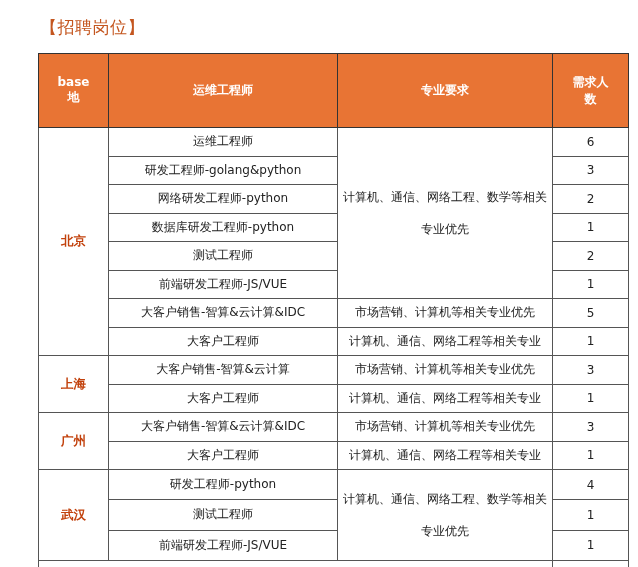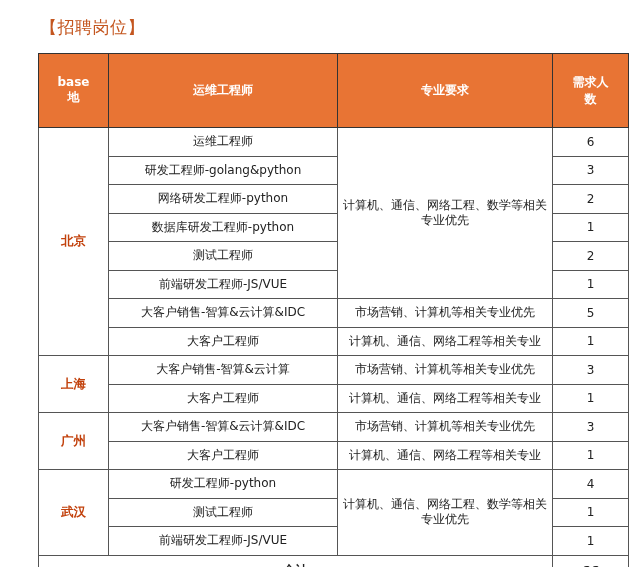--- a/index.html
+++ b/index.html
@@ -8,21 +8,21 @@
   .title { position: absolute; left: 40px; top: 16px; font-size: 17px; font-weight: normal;
            color: #c4561f; letter-spacing: 0.5px; }
   table { position: absolute; left: 38px; top: 53px; border-collapse: collapse;
           table-layout: fixed; width: 590px; }
   col.c1 { width: 70px; } col.c2 { width: 229px; } col.c3 { width: 215px; } col.c4 { width: 76px; }
   th { background: #e87434; color: #fff; font-weight: bold; font-size: 12px; height: 41px;
        border: 1px solid #333; text-align: center; padding: 16px; }
   td { border: 1px solid #555; text-align: center; font-size: 12px; height: 27.5px; padding: 0;
        color: #222; }
   td.city { font-weight: bold; font-size: 12.5px; color: #c2410c; }
-  td.major-multi { line-height: 15px; padding: 13px 4px; }
+  td.major-multi { line-height: 32px; padding: 13px 4px; }
   td.total-label { font-weight: bold; }
   td.total-value { font-weight: bold; font-size: 13px; }
   tr.total td { height: 29px; }
 </style>
 </head>
 <body>
 
 <div class="title">【招聘岗位】</div>
 
 <table>

